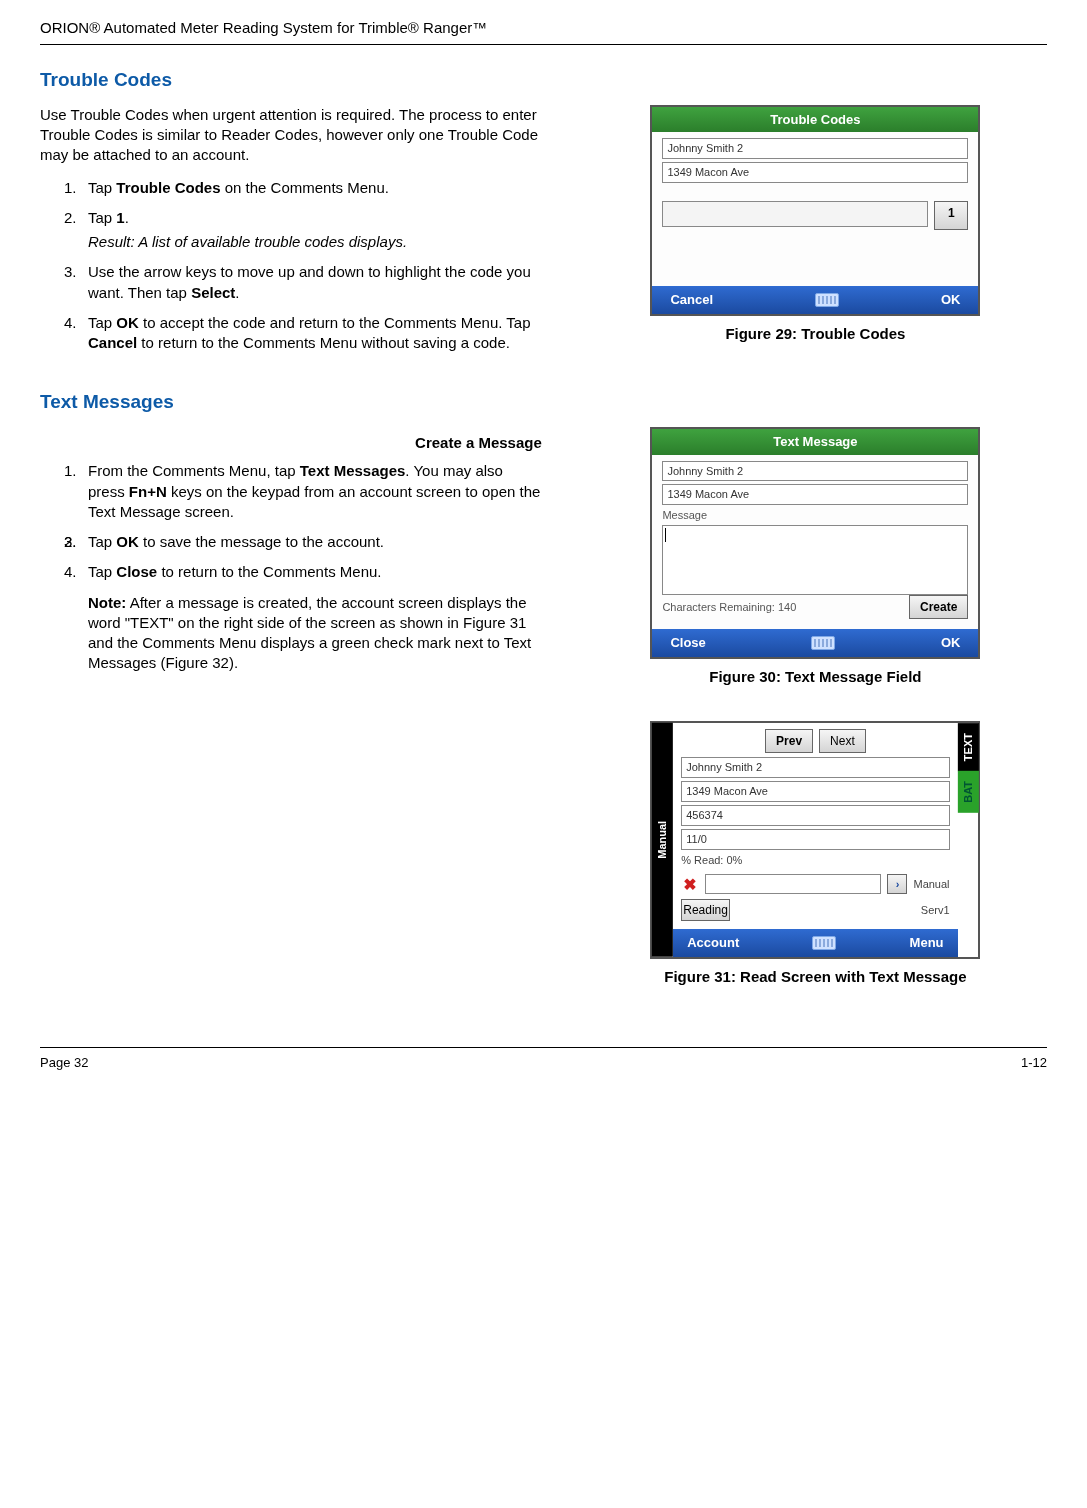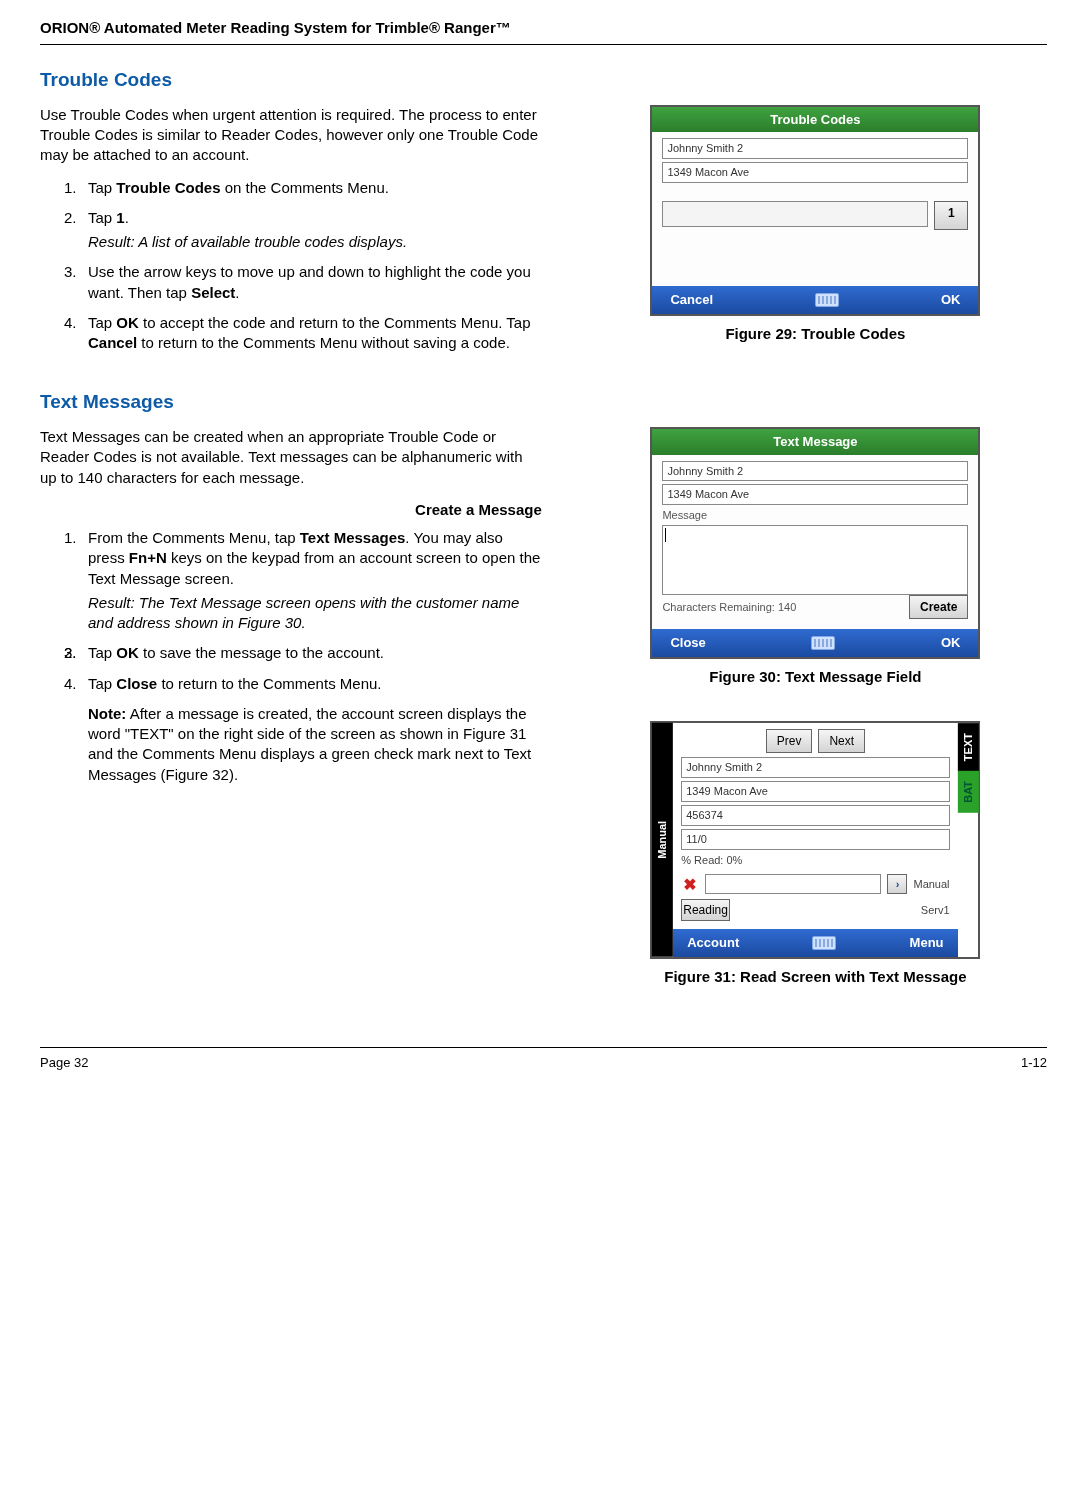--- a/index.html
+++ b/index.html
@@ -6,21 +6,21 @@
   body {
     font-family: "Myriad Pro", "Segoe UI", Arial, sans-serif;
     font-size: 15px;
     color: #000;
     background: #fff;
     width: 1087px;
     padding: 18px 40px 18px 40px;
     line-height: 1.35;
   }
   .page-header {
-    font-weight: 700;
+    font-weight: 400;
     font-size: 15px;
     border-bottom: 1.5px solid #000;
     padding-bottom: 6px;
     margin-bottom: 22px;
   }
   .section-title {
     color: #0d5aa7;
     font-weight: 700;
     font-size: 19px;
     margin-bottom: 12px;
@@ -160,27 +160,25 @@
       </div>
       <div class="fig-caption">Figure 29:  Trouble Codes</div>
     </div>
   </div>
 </div>
 
 <div class="section-gap">
   <div class="section-title">Text Messages</div>
   <div class="two-col">
     <div class="left">
-      <p class="para">Text Messages can be created when an appropriate Trouble Code or Reader Codes is not available. Text messages can be alphanumeric with up to 140 characters for each message.</p>
       <div class="subhead">Create a Message</div>
       <ol class="steps">
         <li>
           <span class="num">1.</span>
           <span><span>From the Comments Menu, tap </span><b>Text Messages</b><span>. You may also press </span><b>Fn+N</b><span> keys on the keypad from an account screen to open the Text Message screen.</span></span>
-          <div class="result">Result: The Text Message screen opens with the customer name and address shown in Figure 30.</div>
         </li>
         <li>
           <span class="num">2.</span>
         </li>
         <li>
           <span class="num">3.</span>
           <span><span>Tap </span><b>OK</b><span> to save the message to the account.</span></span>
         </li>
         <li>
           <span class="num">4.</span>
@@ -213,21 +211,21 @@
       </div>
       <div class="fig-caption">Figure 30:  Text Message Field</div>
 
       <div style="height:34px;"></div>
 
       <div class="readwrap">
         <div class="vlabel">Manual</div>
         <div class="read-main">
           <div class="read-body">
             <div class="read-top">
-              <span class="btn3d" style="font-weight:400;">Prev</span>
+              <span class="btn3d" style="font-weight:700;">Prev</span>
               <span class="btn3d" style="font-weight:400;">Next</span>
             </div>
             <div class="field">Johnny Smith 2</div>
             <div class="field">1349 Macon Ave</div>
             <div class="field">456374</div>
             <div class="field">11/0</div>
             <div class="small-lbl">% Read: 0%</div>
             <div class="flex-row">
               <span class="x-icon">✖</span>
               <div class="field" style="flex:1; height:20px; margin:0;"></div>

